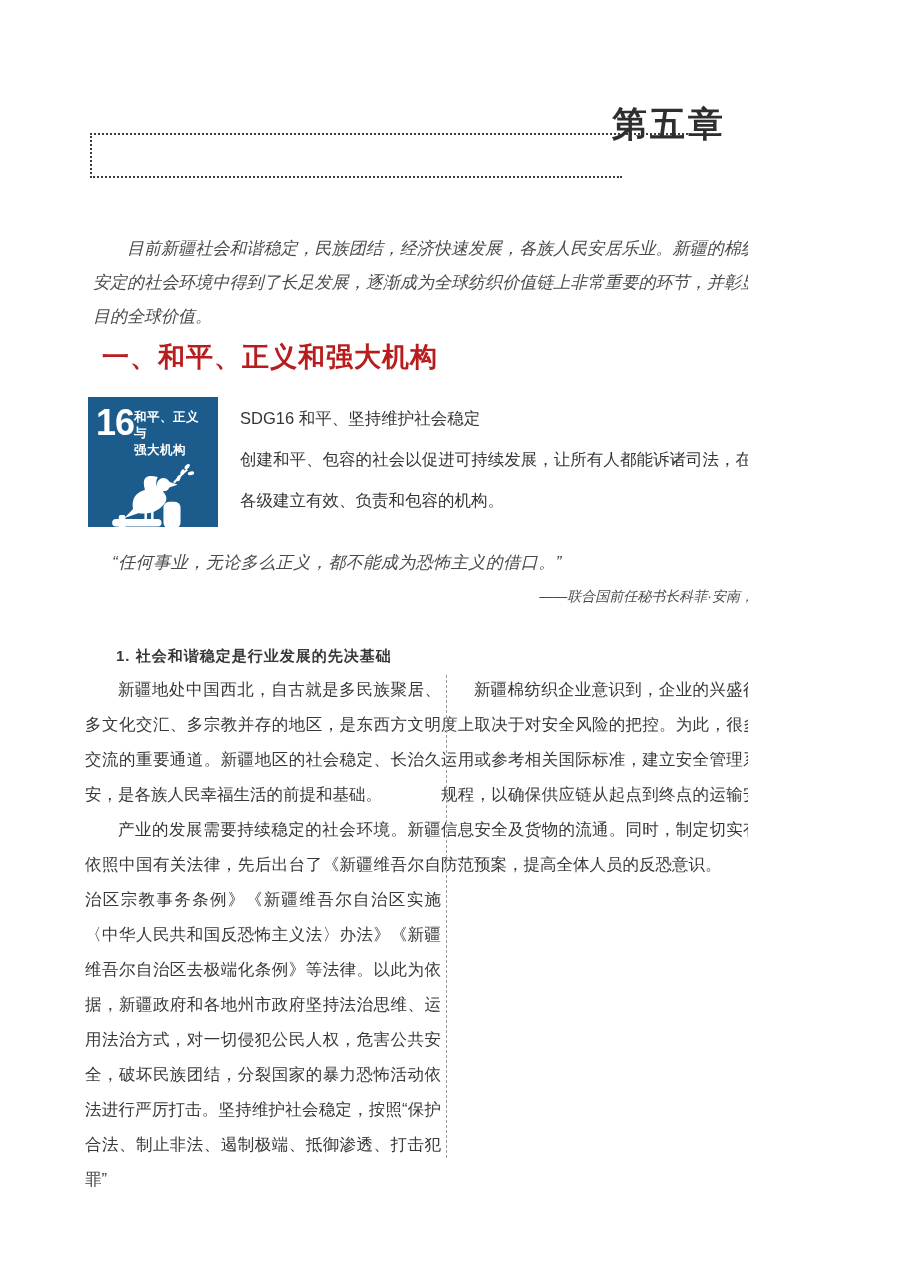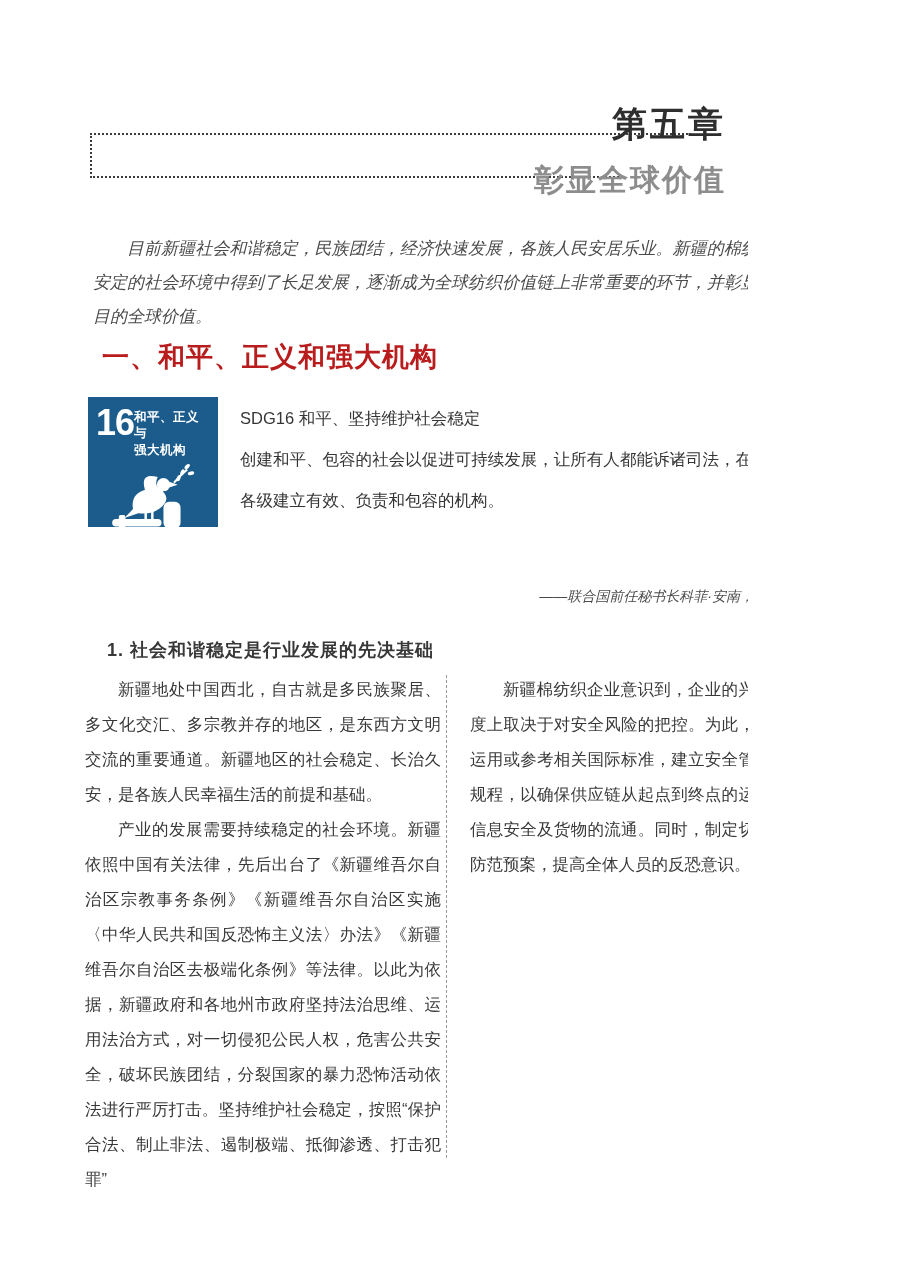--- a/index.html
+++ b/index.html
@@ -47,25 +47,25 @@
   .quote{
     position:absolute;top:551px;left:112px;width:700px;margin:0;
     font-style:italic;font-size:17px;color:#4a4a4a;letter-spacing:0.5px;
   }
   .quote-attribution{
     position:absolute;top:588px;left:85px;width:718px;margin:0;text-align:right;
     font-style:italic;font-size:14px;color:#4a4a4a;
   }
   
   .subsection-heading{
-    position:absolute;top:631px;left:100px;margin:7px;
-    font-size:18px;font-weight:600;color:#383838;letter-spacing:1px;
+    position:absolute;top:631px;left:100px;margin:16px;
+    font-size:15px;font-weight:600;color:#383838;letter-spacing:1px;
   }
   
-  .columns{position:absolute;top:672px;left:85px;width:737px;display:flex;justify-content:space-between;}
+  .columns{position:absolute;top:672px;left:85px;width:737px;display:flex;justify-content:flex-start;}
   .col{box-sizing:border-box;}
   .col-left{width:356px;}
   .col-right{width:352px;}
   .col p{
     margin:0;font-size:16.5px;line-height:35px;color:#383838;
     text-align:justify;
   }
   .col p.indent{text-indent:2em;}
   .col-divider{
     position:absolute;left:361px;top:3px;height:483px;width:0;
@@ -81,21 +81,20 @@
 </head>
 <body>
 
 <div class="page">
 
   <div class="rule rule-top"></div>
   <div class="rule rule-bottom"></div>
   <div class="rule-left"></div>
 
   <div class="chapter-title">第五章</div>
-  <div class="chapter-subtitle">彰显全球价值</div>
 
   <p class="intro">目前新疆社会和谐稳定，民族团结，经济快速发展，各族人民安居乐业。新疆的棉纺织行业在安定的社会环境中得到了长足发展，逐渐成为全球纺织价值链上非常重要的环节，并彰显出令人瞩目的全球价值。</p>
 
   <h2 class="section-heading">一、和平、正义和强大机构</h2>
 
   <div class="sdg-badge" style="background:#1b5c8c;">
     <div class="sdg-badge-head">
       <span class="sdg-number">16</span>
       <span class="sdg-badge-title">
         <span>和平、正义与</span><br>
@@ -131,20 +130,21 @@
         <ellipse cx="77" cy="19" rx="3.4" ry="1.9" transform="rotate(-70 77 19)"></ellipse>
       </g>
     </svg>
   </div>
 
   <div class="sdg-text">
     <p>SDG16 和平、坚持维护社会稳定</p>
     <p>创建和平、包容的社会以促进可持续发展，让所有人都能诉诸司法，在各级建立有效、负责和包容的机构。</p>
   </div>
 
+  <p class="quote">“任何事业，无论多么正义，都不能成为恐怖主义的借口。”</p>
   <p class="quote-attribution">——联合国前任秘书长科菲·安南，2006 年</p>
 
   <h3 class="subsection-heading">1. 社会和谐稳定是行业发展的先决基础</h3>
 
   <div class="columns">
     <div class="col col-left">
       <p class="indent">新疆地处中国西北，自古就是多民族聚居、多文化交汇、多宗教并存的地区，是东西方文明交流的重要通道。新疆地区的社会稳定、长治久安，是各族人民幸福生活的前提和基础。</p>
       <p class="indent">产业的发展需要持续稳定的社会环境。新疆依照中国有关法律，先后出台了《新疆维吾尔自治区宗教事务条例》《新疆维吾尔自治区实施〈中华人民共和国反恐怖主义法〉办法》《新疆维吾尔自治区去极端化条例》等法律。以此为依据，新疆政府和各地州市政府坚持法治思维、运用法治方式，对一切侵犯公民人权，危害公共安全，破坏民族团结，分裂国家的暴力恐怖活动依法进行严厉打击。坚持维护社会稳定，按照“保护合法、制止非法、遏制极端、抵御渗透、打击犯罪”</p>
     </div>
     <div class="col-divider"></div>

